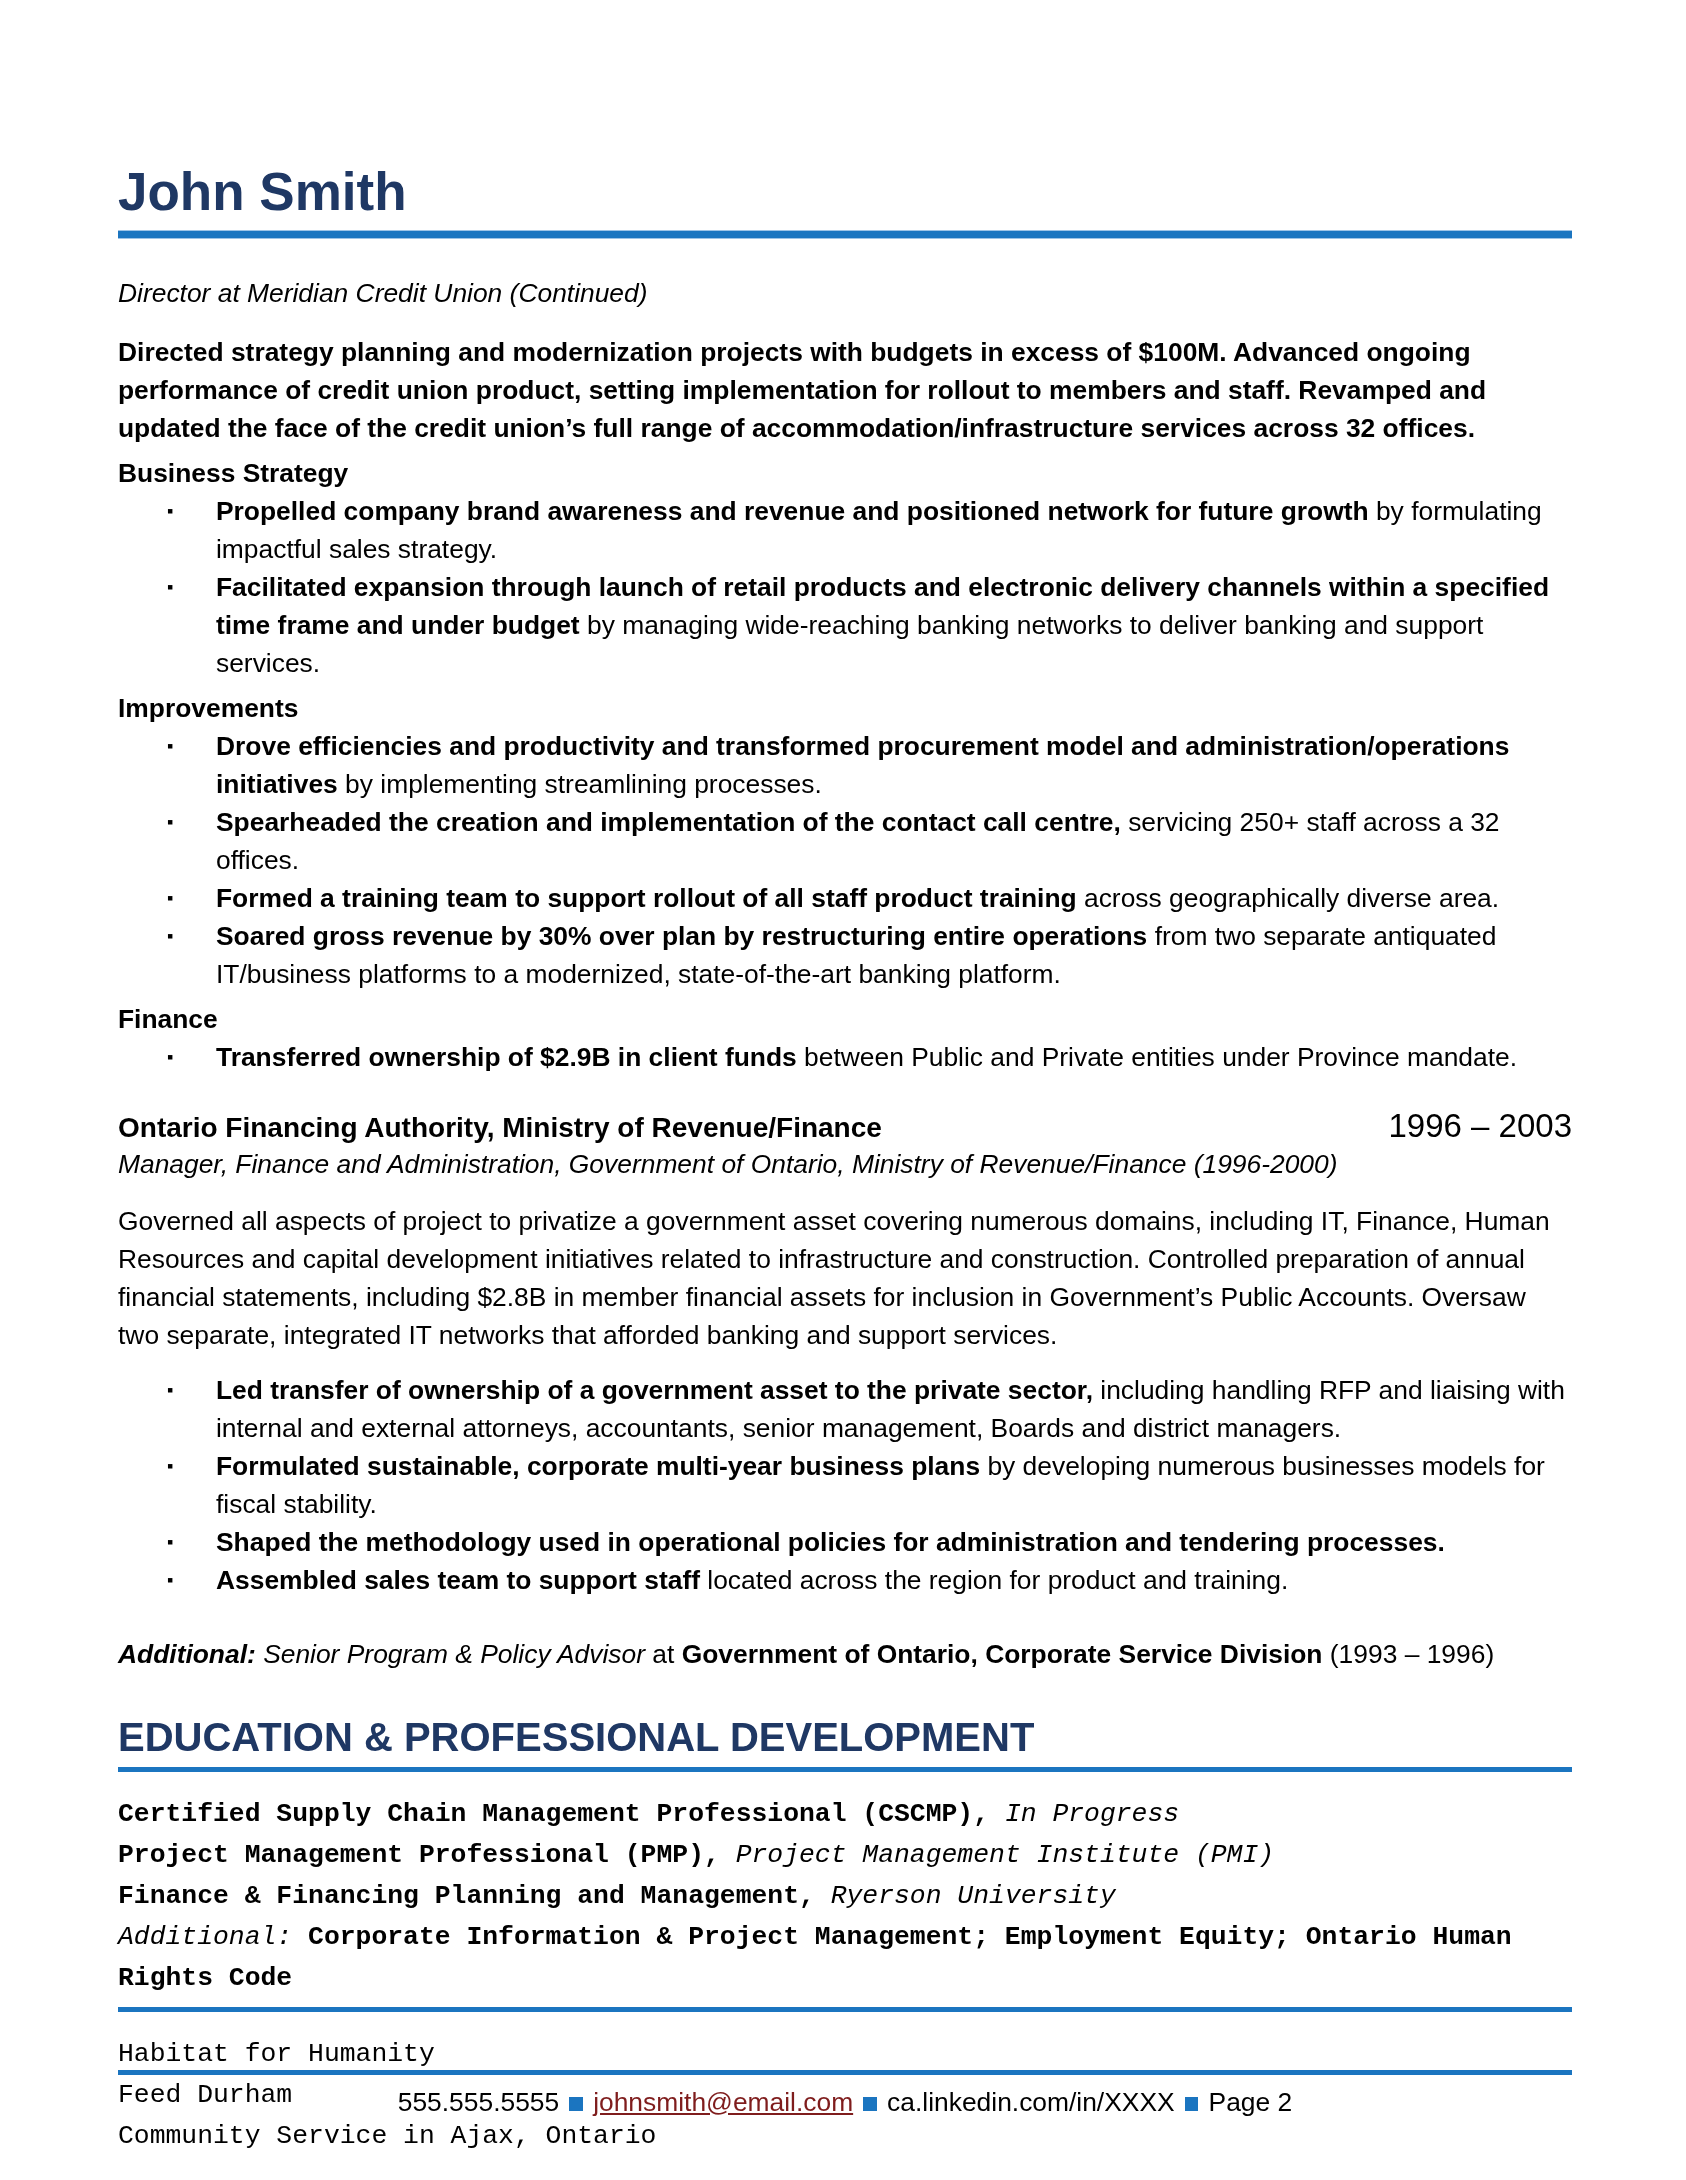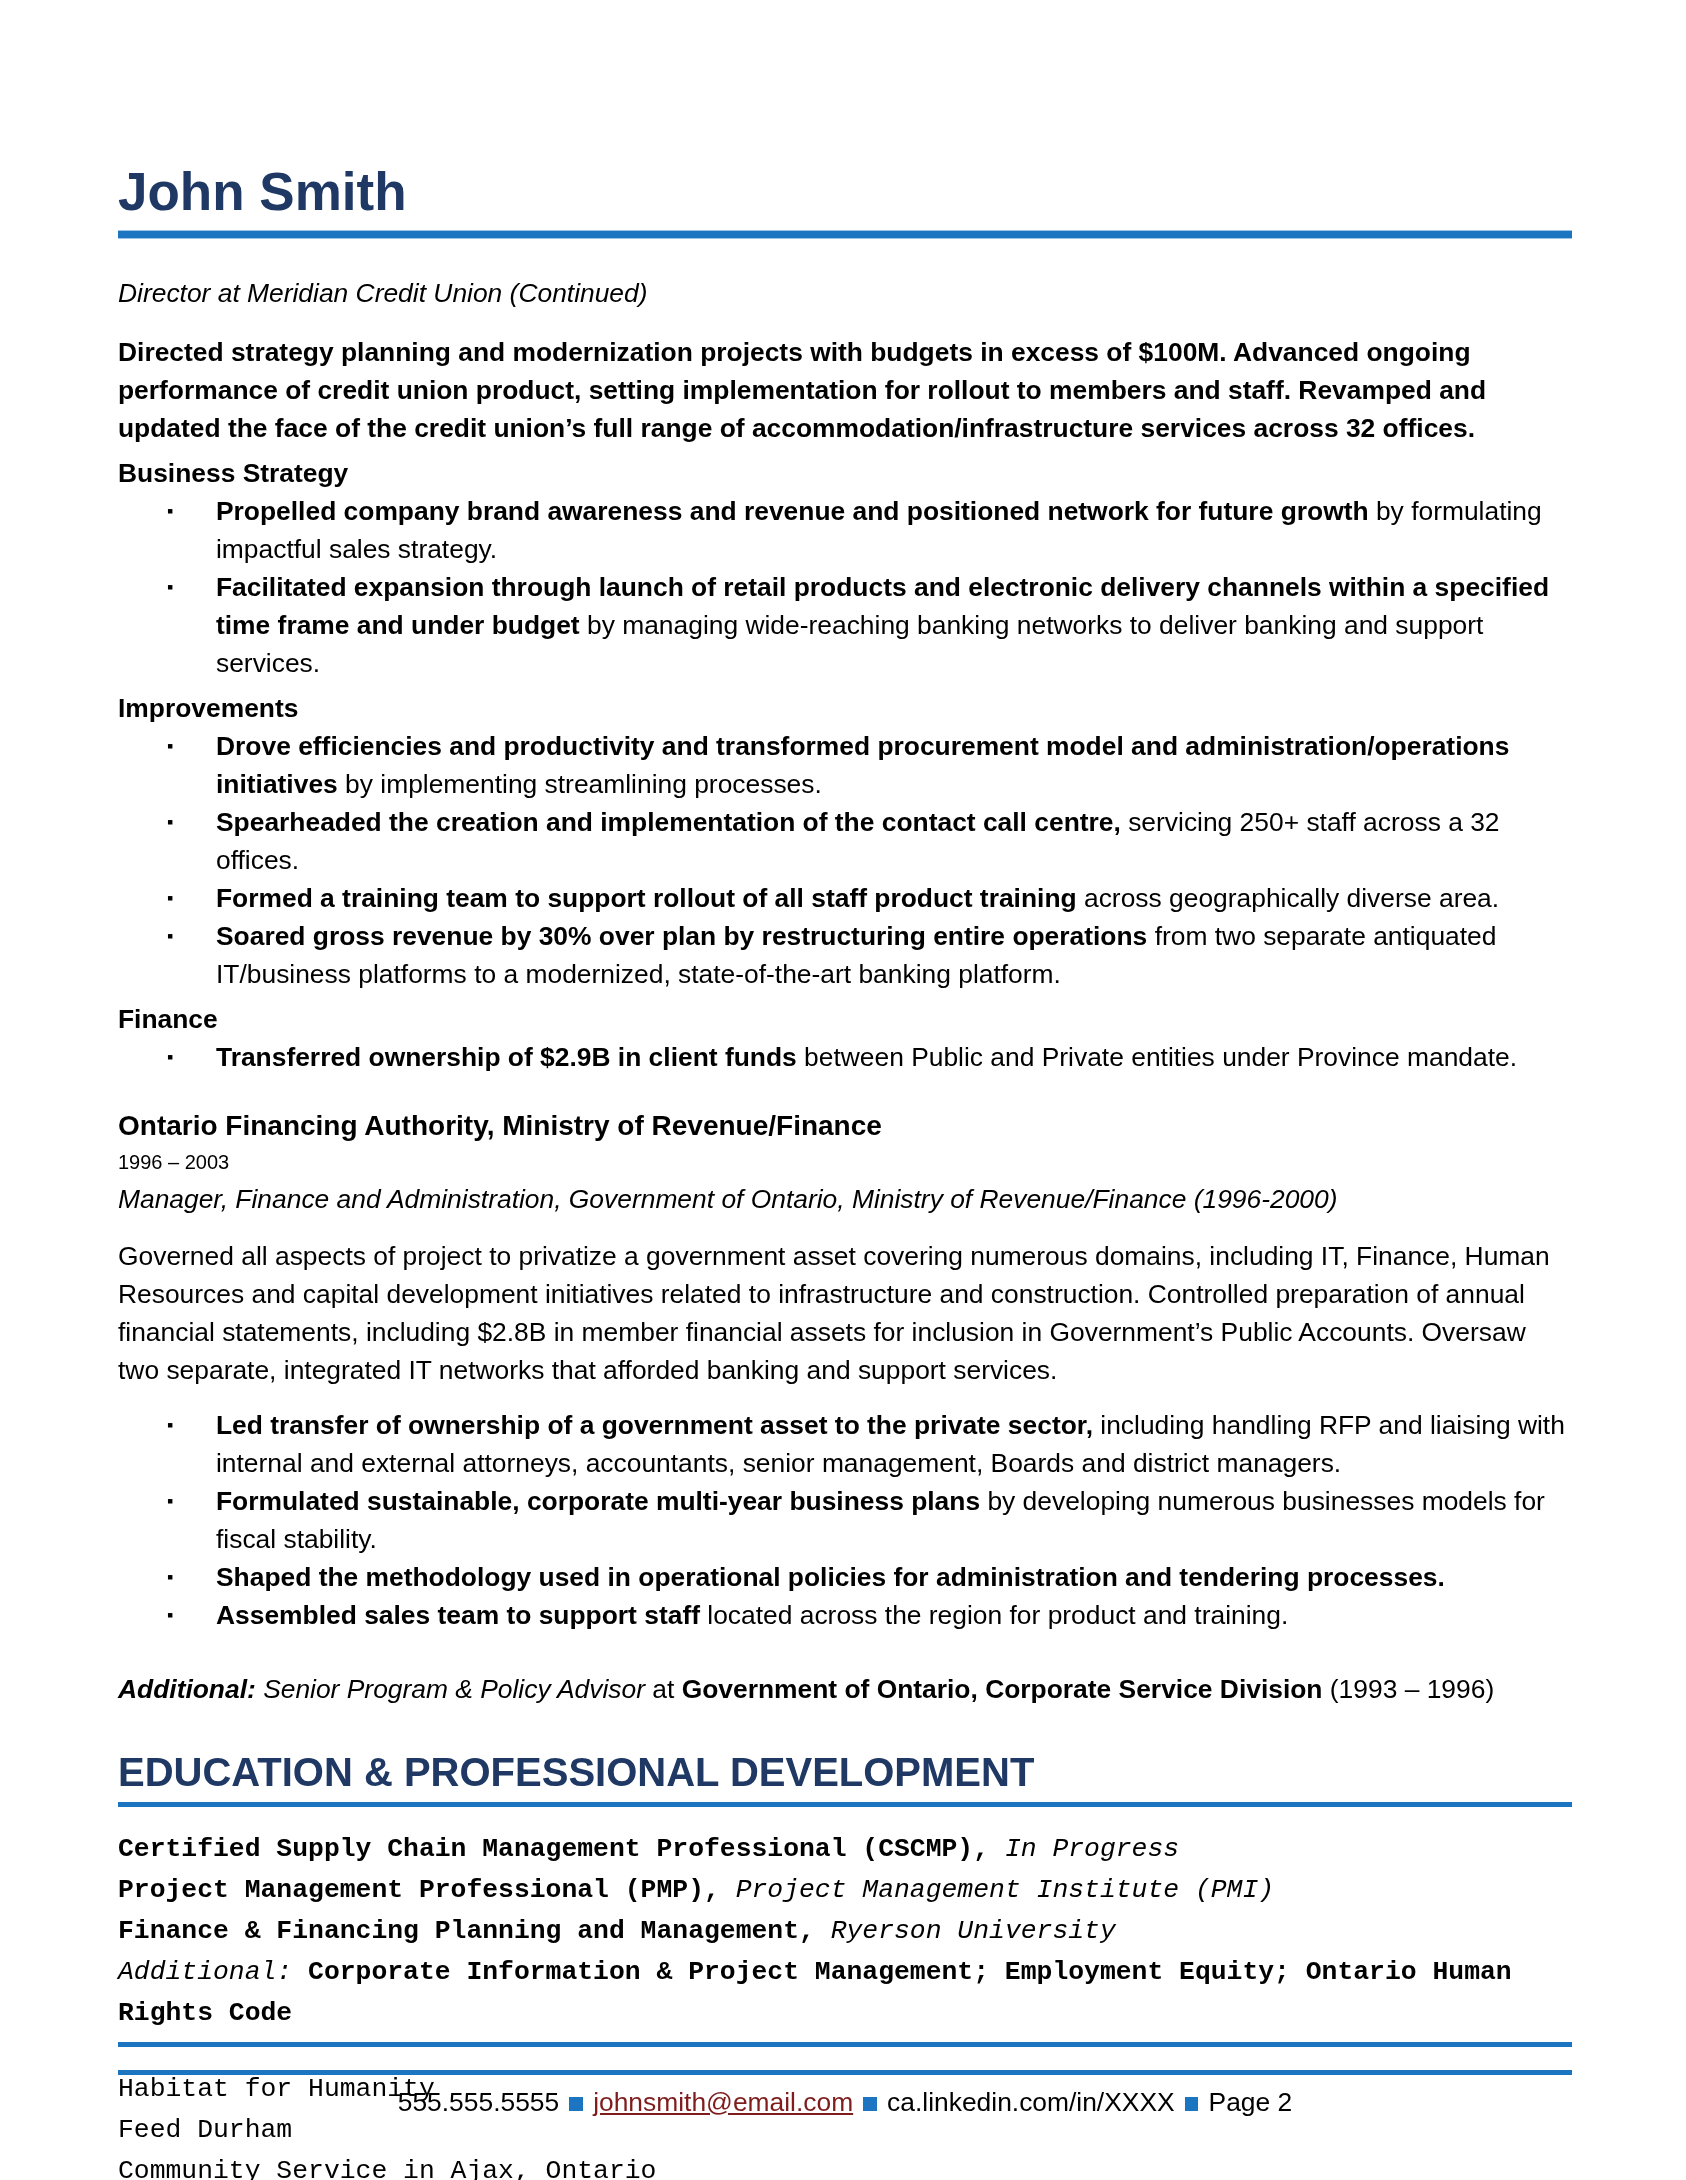--- a/index.html
+++ b/index.html
@@ -53,24 +53,23 @@
     line-height: 38px;
   }
   .btext { flex: 1 1 auto; }
 
   
   .job-head {
     margin-top: 31px;
     display: flex;
     justify-content: space-between;
     align-items: baseline;
-    flex-direction: column;
   }
   .job-company { margin: 0; font-size: 28px; font-weight: bold; line-height: 37px; }
-  .job-dates { font-size: 20px; line-height: 37px; }
+  .job-dates { font-size: 33px; line-height: 37px; }
   .job-role { font-style: italic; line-height: 37px; }
   .job-summary { margin-top: 19px; line-height: 38px; }
   .job-bullets { margin-top: 17px !important; }
 
   .additional-note { margin-top: 36px; line-height: 38px; }
   .bi { font-weight: bold; font-style: italic; }
   .it { font-style: italic; }
   .bd { font-weight: bold; }
 
   

